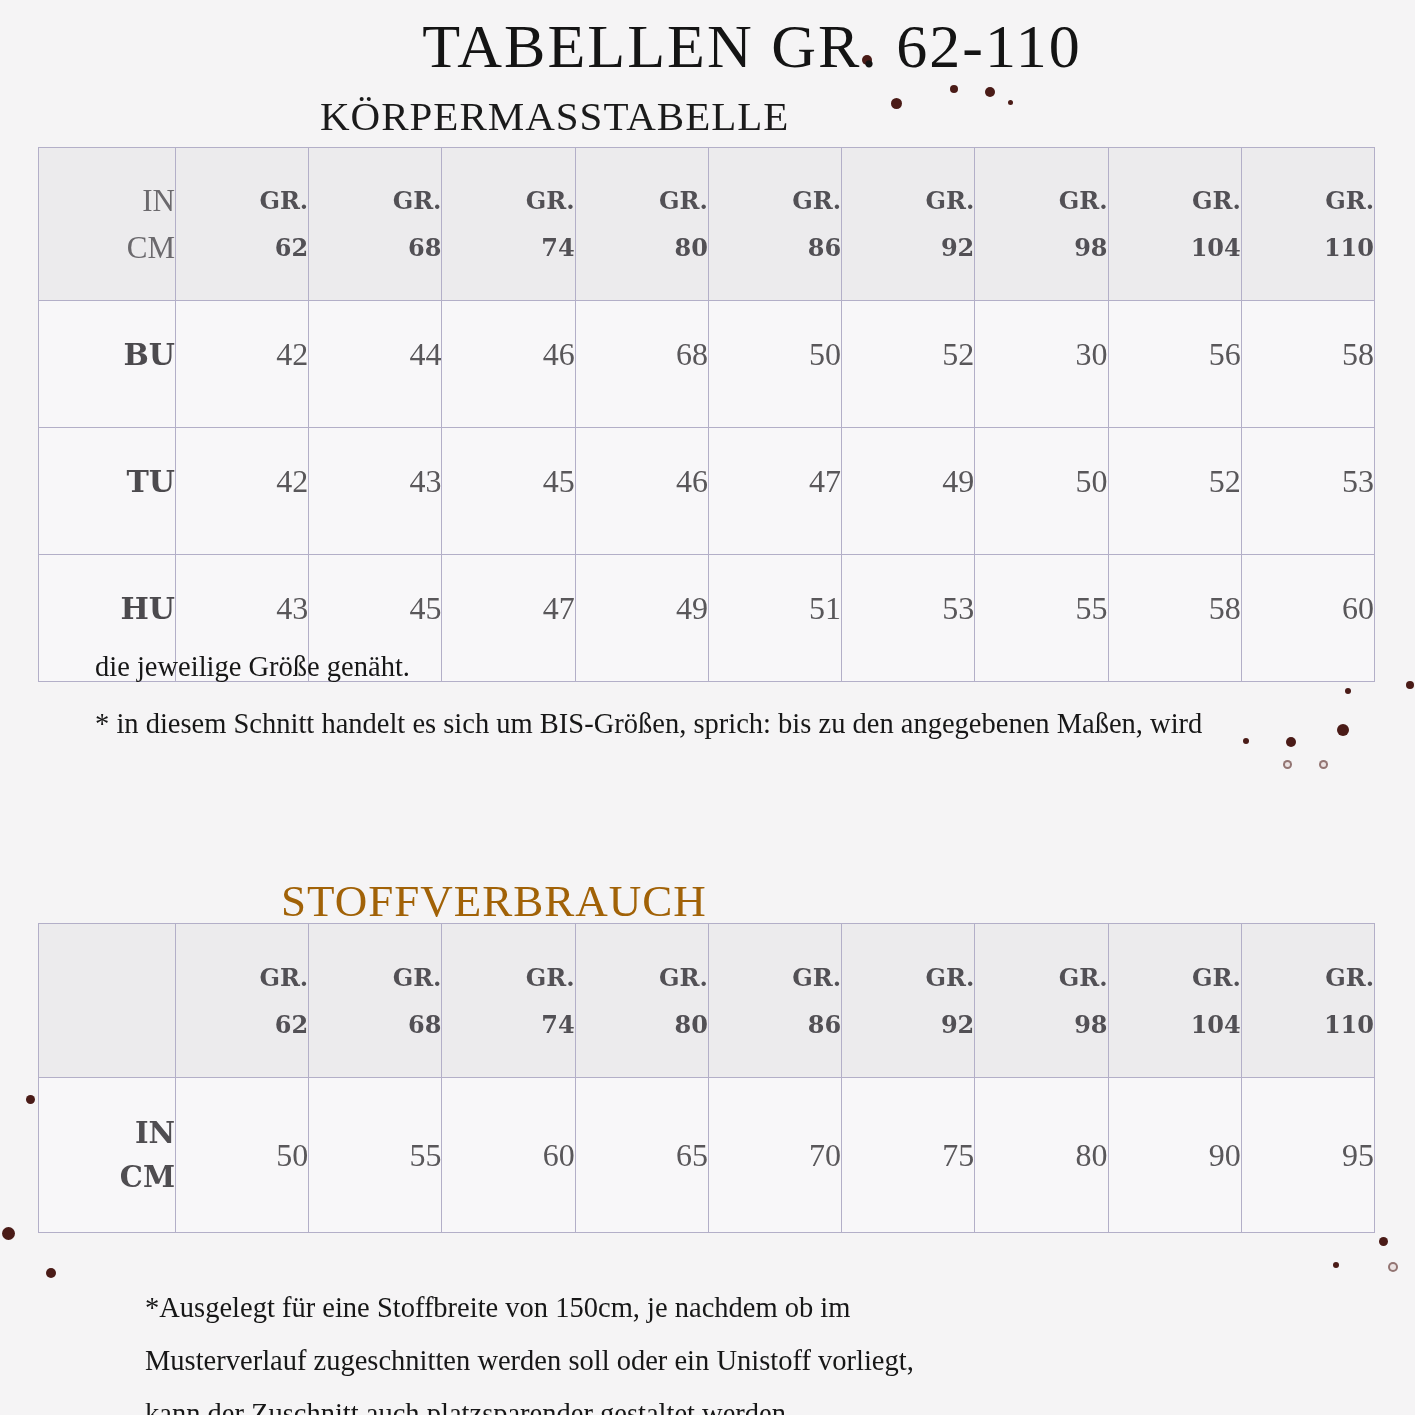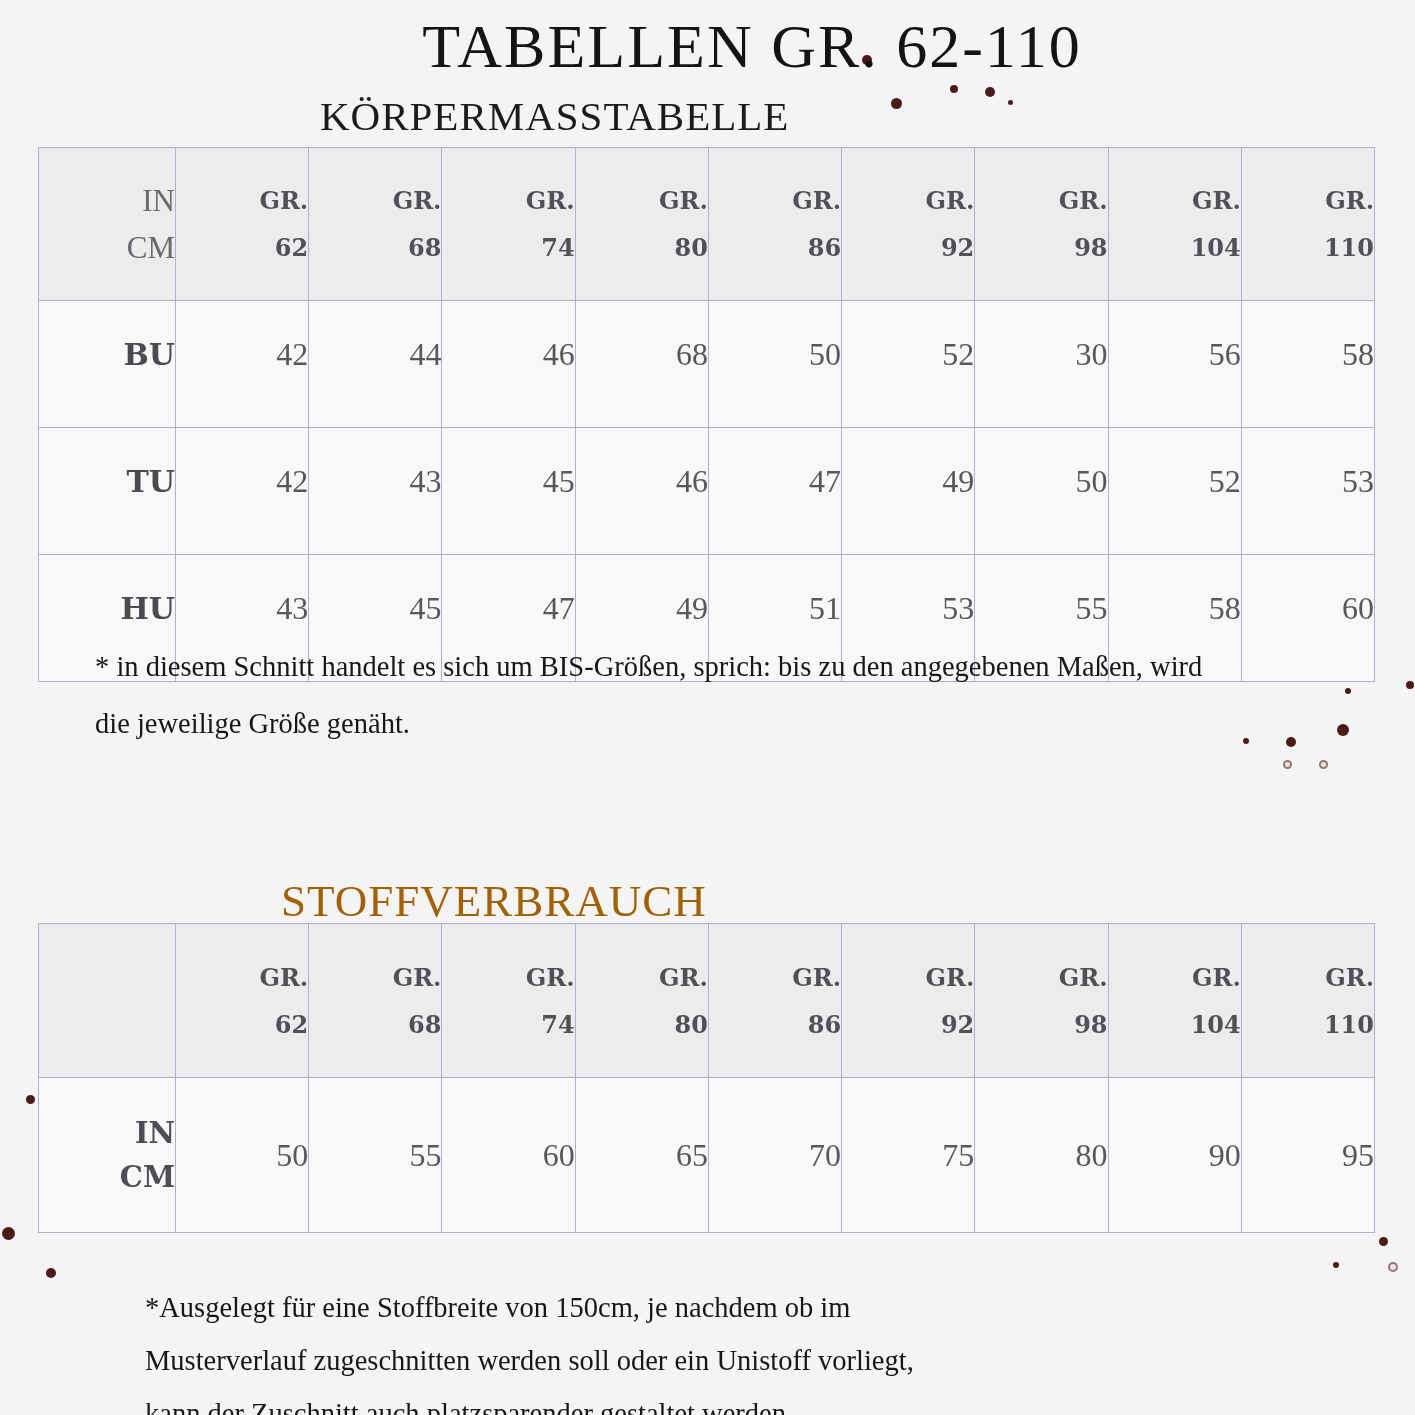--- a/index.html
+++ b/index.html
@@ -212,22 +212,22 @@
         <td class="cell-num">51</td>
         <td class="cell-num">53</td>
         <td class="cell-num">55</td>
         <td class="cell-num">58</td>
         <td class="cell-num">60</td>
       </tr>
     </tbody>
   </table>
 
   <div class="note note-sizes">
+    <div>die jeweilige Größe genäht.</div>
     <div>* in diesem Schnitt handelt es sich um BIS-Größen, sprich: bis zu den angegebenen Maßen, wird</div>
-    <div>die jeweilige Größe genäht.</div>
   </div>
 
   <h2 class="fabric-heading">STOFFVERBRAUCH</h2>
 
   <table class="sizes t2">
     <colgroup>
       <col style="width:137px">
         <col>
         <col>
         <col>

